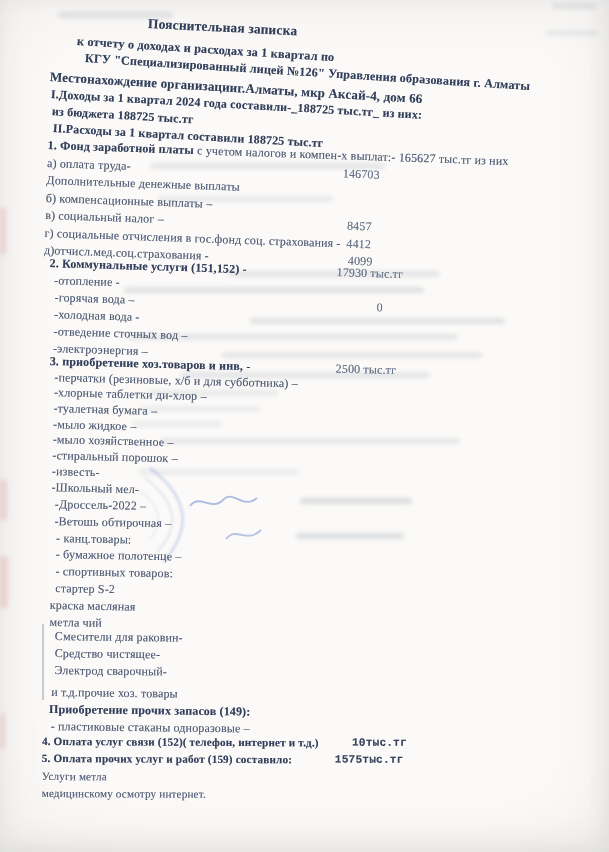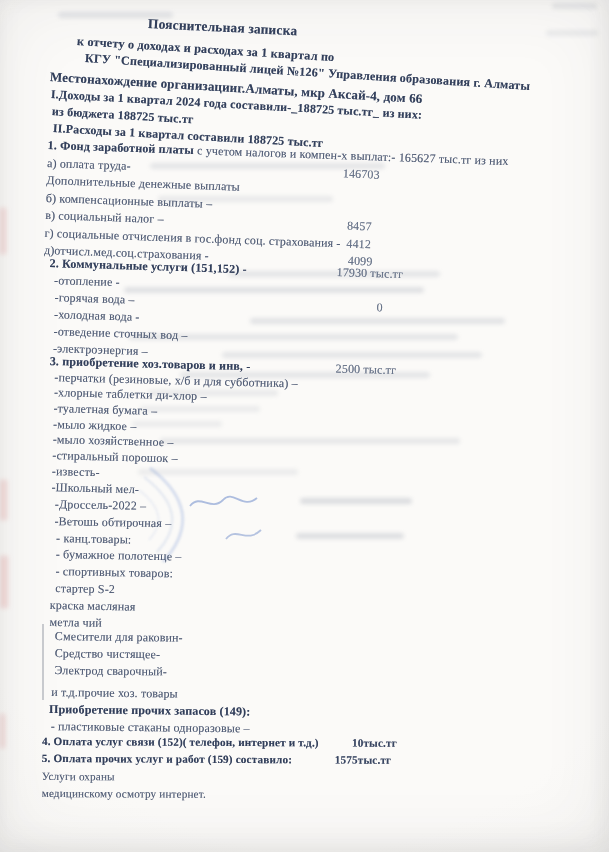--- a/index.html
+++ b/index.html
@@ -30,21 +30,21 @@
   .blk-b{left:50px;top:255px;transform:rotate(1.8deg);--rh:17px;}
   .blk-c{left:50px;top:354px;transform:rotate(1.5deg);--rh:15.7px;}
   .blk-d{left:52px;top:496px;transform:rotate(1.1deg);--rh:16.8px;}
   .blk-e{left:48px;top:628px;transform:rotate(0.7deg);--rh:17px;}
   .blk-f{left:42px;top:733px;transform:rotate(0.3deg);--rh:17.3px;}
   .row{position:relative;height:var(--rh);line-height:var(--rh);white-space:nowrap;font-size:12px;}
   .blk-f .row{font-size:11.2px;}
   .lbl{color:#525e77;}
   .b{font-weight:700;color:#323f5b;}
   .val{position:absolute;top:0;color:#68748a;}
-  .val.b{color:#3a4763;}
+  .val.b{color:#3a4763;font-family:Liberation Mono, monospace;}
   
   .ghost{position:absolute;height:6px;border-radius:3px;background:#8a92a2;filter:blur(2px);z-index:1;}
   .pinkedge{position:absolute;background:rgba(226,130,132,.26);filter:blur(2.5px);z-index:1;}
   .vline{position:absolute;left:42px;top:624px;width:1.5px;height:76px;background:rgba(100,108,124,.32);filter:blur(.4px);z-index:2;}
   .marks{position:absolute;left:0;top:0;z-index:2;pointer-events:none;}
 </style>
 </head>
 <body>
 
 <div class="page">
@@ -113,21 +113,21 @@
       <div class="row"><span class="lbl" style="margin-left: 7px;">Смесители для раковин-</span></div>
       <div class="row"><span class="lbl" style="margin-left: 7px;">Средство чистящее-</span></div>
       <div class="row"><span class="lbl" style="margin-left: 7px;">Электрод сварочный-</span></div>
       <div class="row" style="margin-top: 5px;"><span class="lbl" style="margin-left: 4px;">и т.д.прочие хоз. товары</span></div>
       <div class="row"><span class="lbl b" style="margin-left: 2px;">Приобретение прочих запасов (149):</span></div>
       <div class="row"><span class="lbl" style="margin-left: 4px;">- пластиковые стаканы одноразовые –</span></div>
     </div>
   <div class="block blk-f">
       <div class="row"><span class="lbl b">4. Оплата услуг связи  (152)(  телефон, интернет и т.д.)</span><span class="val b" style="left: 310px;">10тыс.тг</span></div>
       <div class="row"><span class="lbl b">5. Оплата прочих услуг и работ (159) составило:</span><span class="val b" style="left: 293px;">1575тыс.тг</span></div>
-      <div class="row"><span class="lbl">Услуги охраны</span></div>
+      <div class="row"><span class="lbl">Услуги метла</span></div>
       <div class="row"><span class="lbl">медицинскому осмотру интернет.</span></div>
     </div>
 
   <div id="artifacts">
       <div class="ghost" style="left: 58px; top: 12px; width: 115px; opacity: 0.2;"></div>
       <div class="ghost" style="left: 552px; top: 3px; width: 45px; opacity: 0.16;"></div>
       <div class="ghost" style="left: 546px; top: 30px; width: 52px; opacity: 0.14;"></div>
       <div class="ghost" style="left: 150px; top: 163px; width: 235px; opacity: 0.2;"></div>
       <div class="ghost" style="left: 158px; top: 196px; width: 175px; opacity: 0.16;"></div>
       <div class="ghost" style="left: 228px; top: 271px; width: 212px; opacity: 0.2;"></div>

